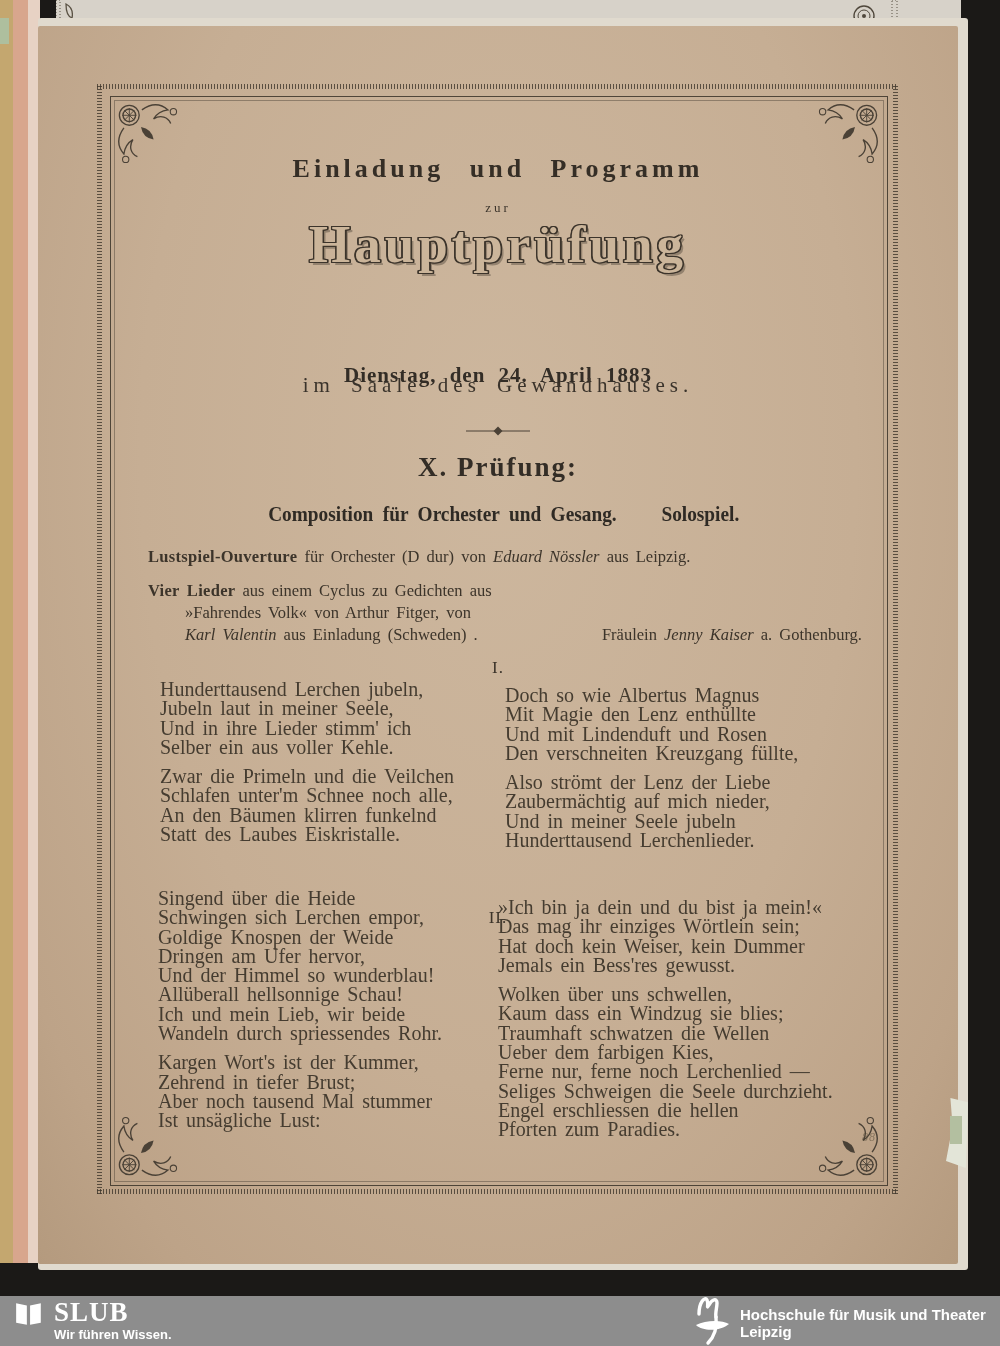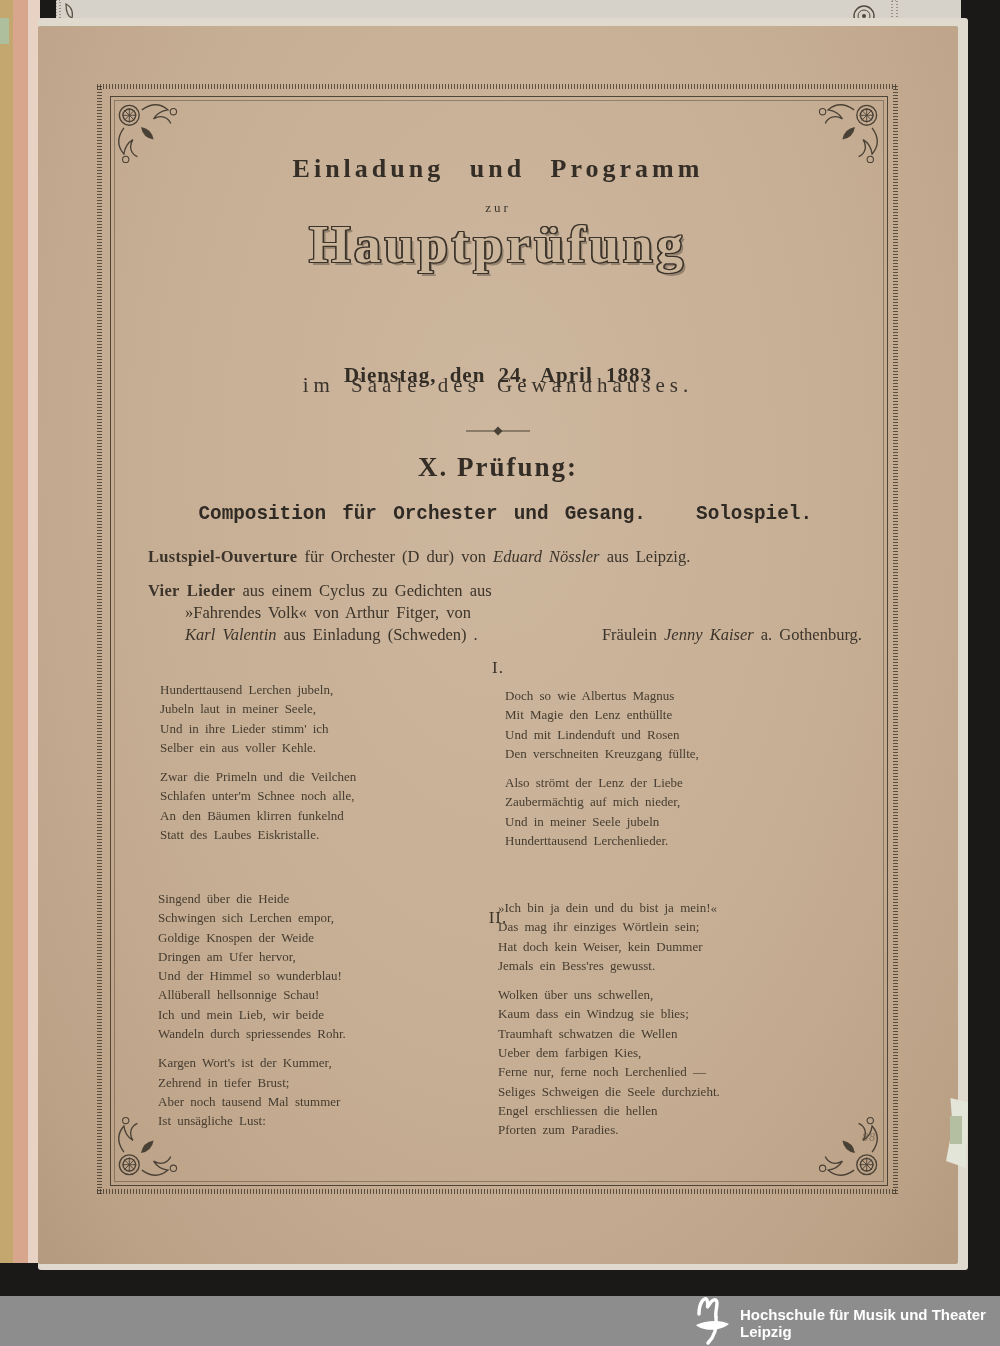--- a/index.html
+++ b/index.html
@@ -42,32 +42,32 @@
   .t-main{top:188px;font-size:53px;font-weight:bold;letter-spacing:4px;color:#cbb59a;
           text-shadow:-1.4px -1.4px 0 #3c342b,1.4px -1.4px 0 #3c342b,-1.4px 1.4px 0 #3c342b,
                       1.4px 1.4px 0 #3c342b,0 -1.4px 0 #3c342b,0 1.4px 0 #3c342b,
                       -1.4px 0 0 #3c342b,1.4px 0 0 #3c342b,3px 3px 0 rgba(60,52,43,.38);}
   .t-sub{top:270px;font-size:31px;font-family:"Liberation Sans",sans-serif;color:#2f2a24;}
   .t-sub .cond{display:inline-block;transform:scaleX(.9);transform-origin:center;font-weight:500;word-spacing:4px;}
   .t-date{top:337px;font-size:21px;font-weight:bold;letter-spacing:1px;word-spacing:7px;color:#332d26;}
   .t-venue{top:347px;font-size:21px;letter-spacing:5px;word-spacing:6px;color:#3a332b;}
   .divider{top:396px;}
   .s-head{top:426px;font-size:27px;letter-spacing:2px;font-weight:600;color:#332d26;}
-  .s-sub{top:476px;font-size:21px;font-family:Liberation Mono, monospace;font-weight:bold;color:#2f2a24;}
+  .s-sub{top:476px;font-size:21px;font-family:Liberation Serif, serif;font-weight:bold;color:#2f2a24;}
   .s-sub .cond{display:inline-block;transform:scaleX(.92);word-spacing:5px;}
   .s-sub .gap{display:inline-block;width:26px;}
   .prog{position:absolute;font-size:16.5px;word-spacing:3px;color:#3c342a;line-height:22px;}
   .prog b{font-weight:bold;letter-spacing:.3px;} .prog i{font-style:italic;}
   .prog1{left:38px;top:520px;}
   .prog2{left:38px;top:554px;width:738px;}
   .prog2 .ind{display:block;margin-left:37px;}
   .performer{position:absolute;right:24px;bottom:0;}
   .numeral{position:absolute;left:0;width:100%;text-align:center;font-size:17px;letter-spacing:1px;color:#3c342a;}
   .n1{top:632px;} .n2{top:882px;}
-  .poem{position:absolute;font-size:13px;line-height:19.3px;word-spacing:3px;color:#453c30;}
+  .poem{position:absolute;font-size:20px;line-height:19.3px;word-spacing:3px;color:#453c30;}
   .poem p{margin:0 0 10px 0;}
   .p1l{left:50px;top:654px;width:310px;} .p1r{left:395px;top:660px;width:330px;}
   .p2l{left:48px;top:863px;width:320px;} .p2r{left:388px;top:872px;width:350px;}
   .pagenum{position:absolute;left:824px;top:1104px;font-size:12px;font-style:italic;
            color:rgba(90,78,58,.55);letter-spacing:1px;}
   
   .footerbar{position:absolute;left:0;bottom:0;width:1000px;height:50px;background:#8d8d8d;}
   .slub{position:absolute;left:14px;top:2px;display:flex;align-items:flex-start;}
   .slub-text{margin-left:10px;color:#fff;}
   .slub-name{font-family:"Liberation Serif",serif;font-weight:bold;font-size:27px;line-height:28px;letter-spacing:1px;}
@@ -219,20 +219,30 @@
 
     </div>
 
     <div class="pagenum">88</div>
   </div>
 
   <div class="torn-right"></div>
   <div class="torn-green"></div>
 
   <div class="footerbar">
+    <div class="slub">
+      <svg width="30" height="30" viewBox="0 0 28 28">
+        <path d="M2 5 L12 7 L12 25 L2 23 Z" fill="#ffffff"></path>
+        <path d="M15 7 L25 5 L25 23 L15 25 Z" fill="#ffffff"></path>
+      </svg>
+      <div class="slub-text">
+        <div class="slub-name">SLUB</div>
+        <div class="slub-tag">Wir führen Wissen.</div>
+      </div>
+    </div>
     <div class="hmt">
       <svg class="hmt-logo" width="44" height="60" viewBox="0 0 44 60">
         <g fill="none" stroke="#ffffff" stroke-width="3.4" stroke-linecap="round">
           <path d="M9 24 C9 12 15 6 17 10 C19 14 16 20 19 15 C22 9 27 8 27 13 C27 18 25 23 26 27"></path>
           <path d="M26 27 C27 36 25 46 18 53"></path>
         </g>
         <path d="M6 35 C16 30 32 30 39 34 C31 41 13 42 6 35 Z" fill="#ffffff"></path>
       </svg>
       <div class="hmt-label">Hochschule für Musik und Theater Leipzig</div>
     </div>

